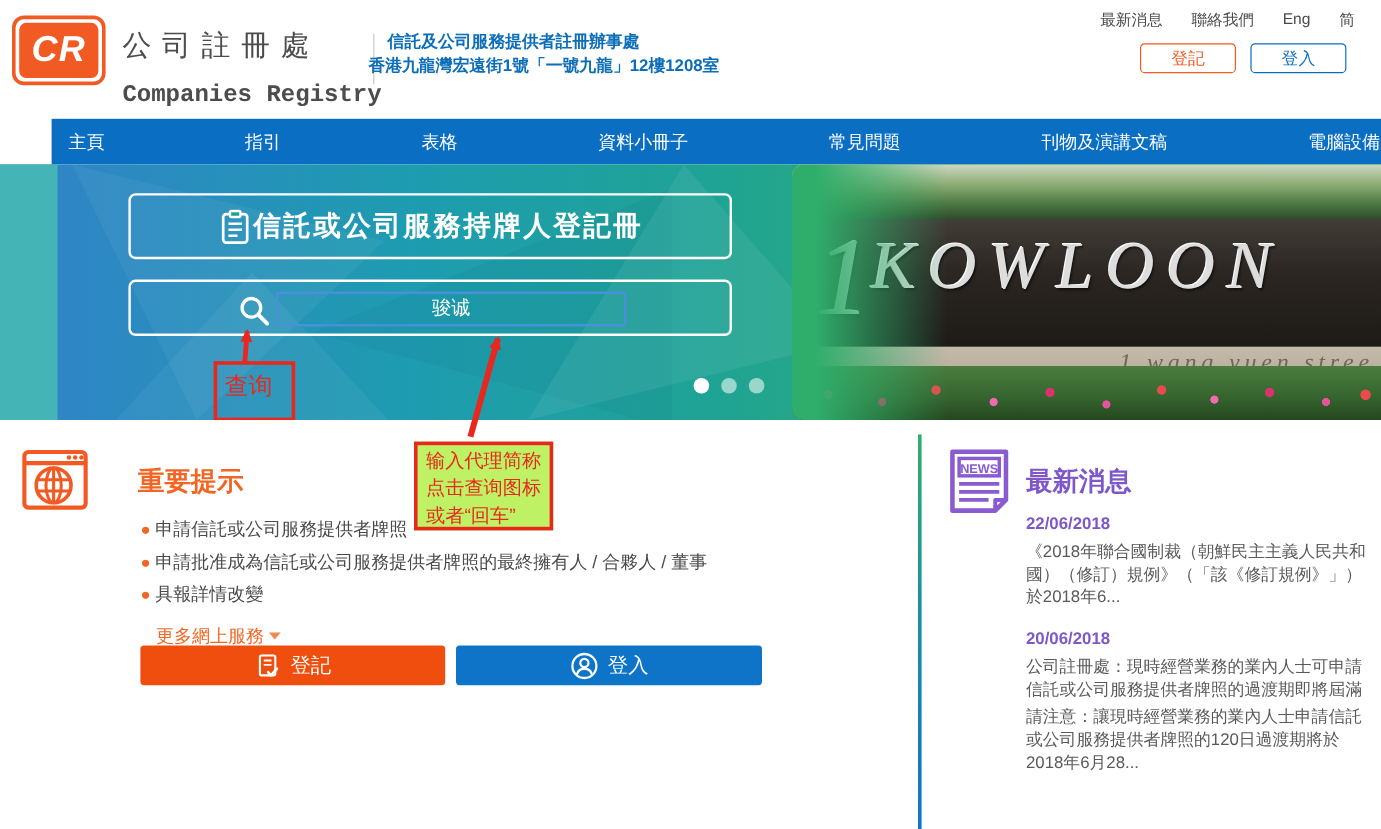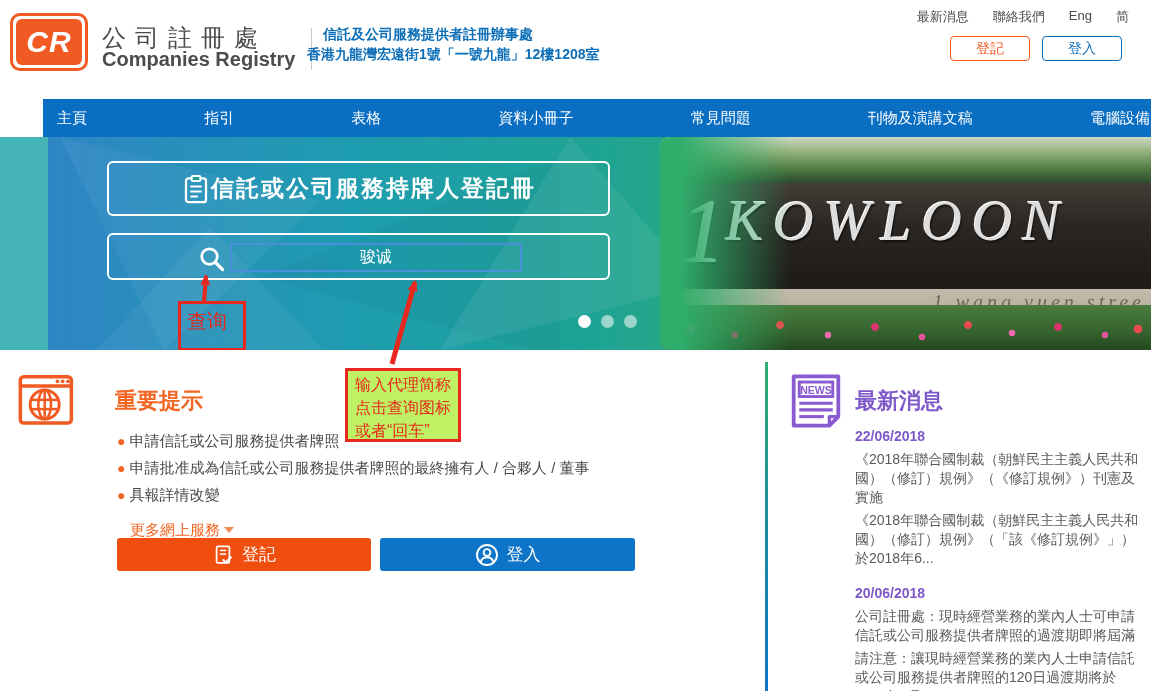--- a/index.html
+++ b/index.html
@@ -5,21 +5,21 @@
   * { margin:0; padding:0; box-sizing:border-box; }
   body { background:#e8e8e8; font-family:"Liberation Sans", sans-serif; }
   #page { position:relative; width:1151px; height:691px; background:#ffffff; overflow:hidden; margin:0 auto; }
 
   
   .header { position:absolute; left:0; top:0; width:1151px; height:99px; background:#fff; }
   .logo-box { position:absolute; left:10px; top:13px; width:78px; height:58px; border:3px solid #f15a22; border-radius:10px; background:#fff; padding:3px; cursor:pointer; }
   .logo-inner { width:100%; height:100%; background:#f15a22; border-radius:6px; display:flex; align-items:center; justify-content:center; }
   .logo-inner span { color:#fff; font-size:30px; font-weight:bold; font-style:italic; letter-spacing:1px; }
   .org-zh { position:absolute; left:102px; top:22px; font-size:24px; color:#4c4c4c; letter-spacing:9px; }
-  .org-en { position:absolute; left:102px; top:48px; font-size:20px; font-weight:600; color:#4c4c4c; }
+  .org-en { position:absolute; left:102px; top:68px; font-size:20px; font-weight:600; color:#4c4c4c;font-family:Liberation Mono, monospace; }
   .header-divider { position:absolute; left:311px; top:28px; width:1px; height:42px; background:#c9c9c9; }
   .office1 { position:absolute; left:323px; top:26px; font-size:14px; font-weight:bold; color:#0d6eb8; }
   .office2 { position:absolute; left:307px; top:46px; font-size:14px; font-weight:bold; color:#0d6eb8; }
   .top-links { position:absolute; right:22px; top:8px; display:flex; gap:24px; font-size:13px; color:#4a4a4a; }
   .top-links span { cursor:pointer; }
   .hdr-btn { position:absolute; top:36px; width:80px; height:25px; border-radius:4px; background:#fff; font-size:14px; text-align:center; line-height:23px; cursor:pointer; }
   .hdr-btn.reg { right:121px; border:1px solid #f15a22; color:#f15a22; }
   .hdr-btn.log { right:29px; border:1px solid #0d6eb8; color:#0d6eb8; }
 
   
@@ -266,21 +266,20 @@
     <text x="26" y="19.5" text-anchor="middle" font-size="9.5" font-weight="bold" fill="#8a5ad0" font-family="Liberation Sans, sans-serif">NEWS</text>
     <line x1="11" y1="28" x2="41" y2="28" stroke="#8a5ad0" stroke-width="2.8"></line>
     <line x1="11" y1="34" x2="41" y2="34" stroke="#8a5ad0" stroke-width="2.8"></line>
     <line x1="11" y1="40" x2="33" y2="40" stroke="#8a5ad0" stroke-width="2.8"></line>
   </svg>
   <div class="news-title">最新消息</div>
 
   <div class="news-col">
     <div class="news-item">
       <div class="news-date">22/06/2018</div>
-      <div class="news-text">《2018年聯合國制裁（朝鮮民主主義人民共和國）（修訂）規例》（《修訂規例》）刊憲及實施</div>
       <div class="news-text">《2018年聯合國制裁（朝鮮民主主義人民共和國）（修訂）規例》（「該《修訂規例》」）於2018年6...</div>
     </div>
     <div class="news-item">
       <div class="news-date">20/06/2018</div>
       <div class="news-text">公司註冊處：現時經營業務的業內人士可申請信託或公司服務提供者牌照的過渡期即將屆滿</div>
       <div class="news-text">請注意：讓現時經營業務的業內人士申請信託或公司服務提供者牌照的120日過渡期將於2018年6月28...</div>
     </div>
 
   </div>
 

